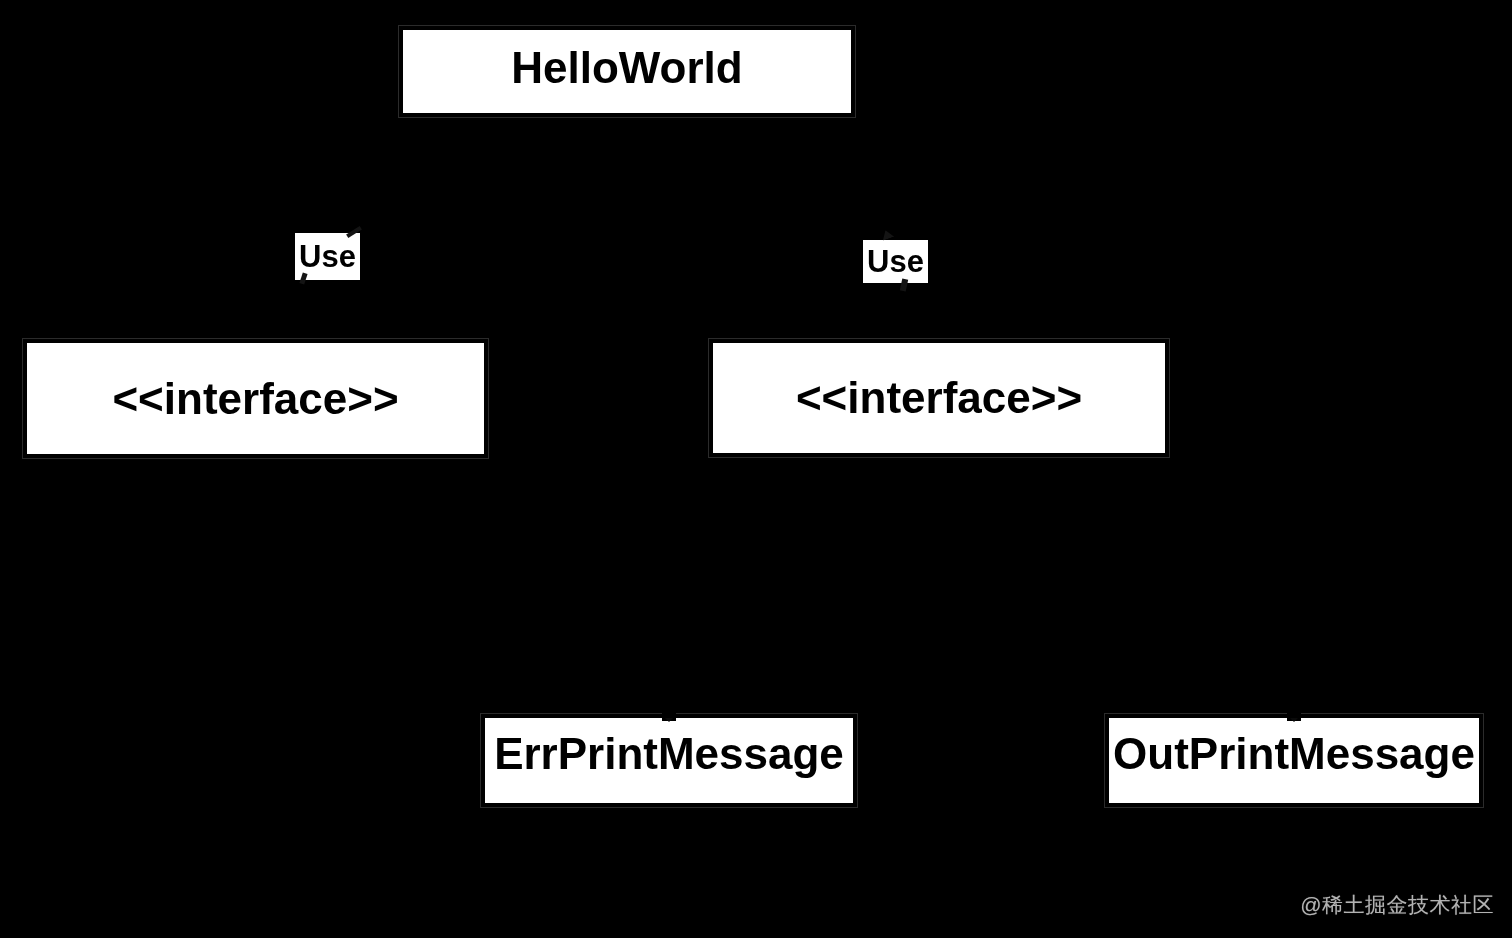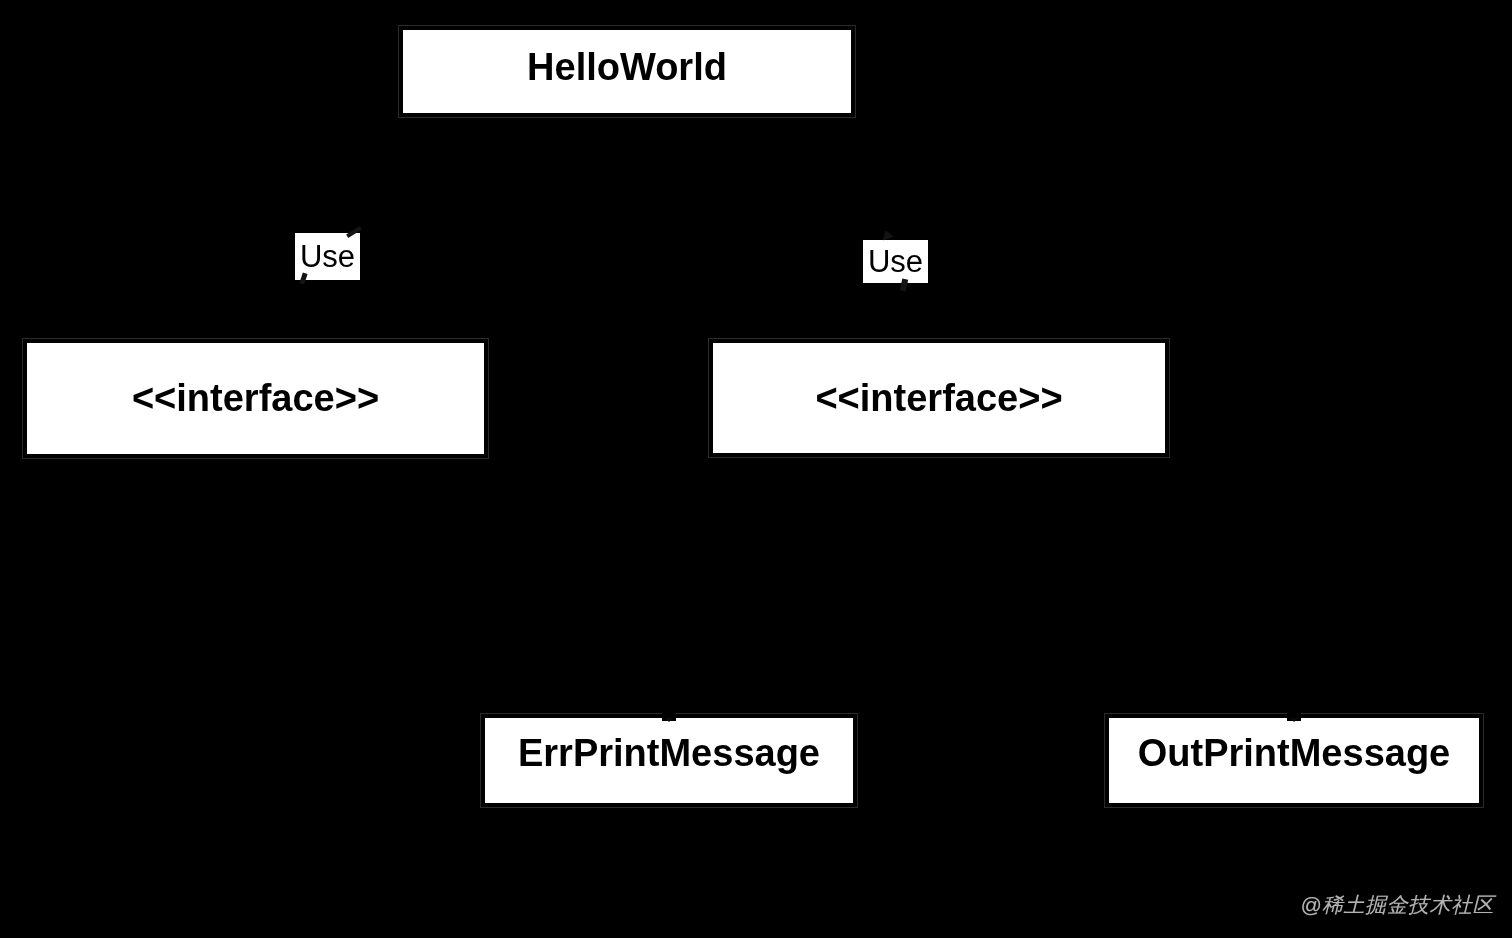--- a/index.html
+++ b/index.html
@@ -22,21 +22,21 @@
     background: #ffffff;
     border: 4px solid #000000;
     outline: 1px solid #2b2b2b;
     color: #000000;
     display: flex;
     flex-direction: column;
     align-items: center;
     justify-content: center;
     text-align: left;
     font-weight: bold;
-    font-size: 38px;
+    font-size: 44px;
     line-height: 1.16;
   }
   .node-helloworld      { left: 399px; top: 26px;  width: 456px; height: 91px;  padding-bottom: 8px; }
   .node-messagesource   { left: 23px;  top: 339px; width: 465px; height: 119px; }
   .node-printmessage    { left: 709px; top: 339px; width: 460px; height: 118px; }
   .node-errprintmessage { left: 481px; top: 714px; width: 376px; height: 93px;  padding-bottom: 14px; }
   .node-outprintmessage { left: 1105px;top: 714px; width: 378px; height: 93px;  padding-bottom: 14px; }
 
   
   .arrow-tip {
@@ -61,21 +61,21 @@
 
   
   .uselabel {
     position: absolute;
     background: #ffffff;
     color: #000000;
     display: flex;
     align-items: center;
     justify-content: center;
     font-size: 31px;
-    font-weight: normal;
+    font-weight: bold;
   }
   .uselabel-left  { left: 295px; top: 233px; width: 65px; height: 47px; }
   .uselabel-right { left: 863px; top: 240px; width: 65px; height: 43px; }
 
   
   .frag {
     position: absolute;
     background: #141414;
   }
   .frag-a { right: -2px; top: -3px;   width: 16px; height: 4px; transform: rotate(-32deg); }
@@ -84,21 +84,20 @@
   .frag-d { left: 38px;  bottom: -8px; width: 6px; height: 12px; transform: rotate(12deg); }
 
   .watermark {
     position: absolute;
     right: 18px;
     bottom: 19px;
     color: #b3b3b3;
     font-size: 21px;
     letter-spacing: 0.5px;
     text-shadow: 0 0 1px #4a4a4a;
-    font-style: italic;
   }
 </style>
 </head>
 <body>
 
 <div class="canvas">
 
   <div class="node node-helloworld">
     <span class="line">HelloWorld</span>
   </div>

